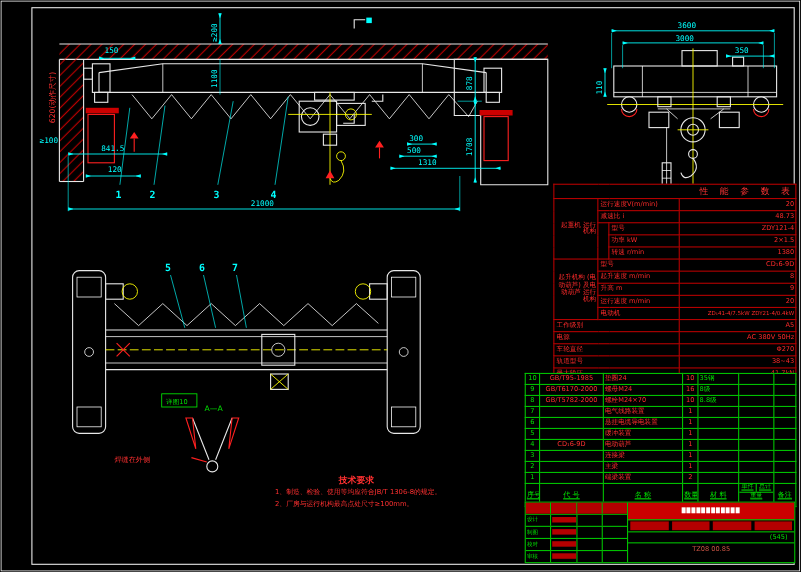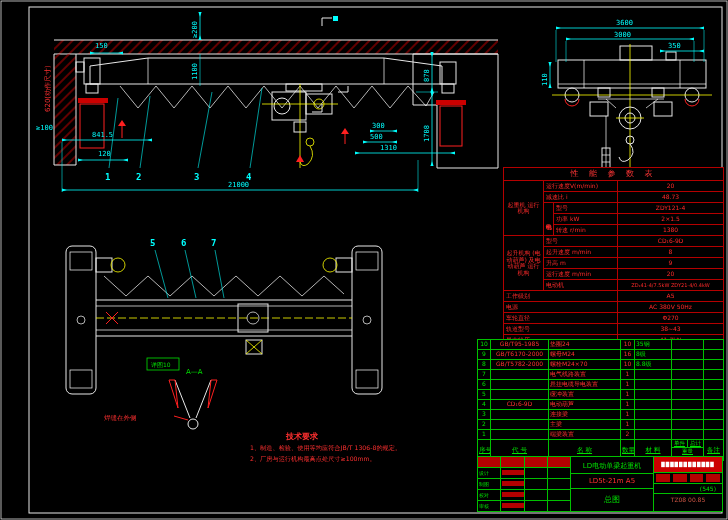--- a/index.html
+++ b/index.html
@@ -16,21 +16,21 @@
   .lead{stroke:#00ffff;stroke-width:.6;}
   .dimtext{fill:#00ffff;font:7px "DejaVu Sans Mono",monospace;}
   .balloon{fill:#00ffff;font:bold 9px "DejaVu Sans Mono",monospace;}
   .redtext{fill:#ff3030;font:7px "DejaVu Sans",sans-serif;}
   .greentext{fill:#00e000;font:7px "DejaVu Sans",sans-serif;}
 
   
   .pt{position:absolute;left:503px;top:167px;width:220px;border-collapse:collapse;
       table-layout:fixed;background:#000;}
   .pt td{border:1px solid #b40000;color:#ff2a2a;font-size:6px;line-height:6.5px;
-         padding:0 1px;height:10px;overflow:hidden;text-align:center;}
+         padding:0 1px;height:10px;overflow:hidden;text-align:right;}
   .pt .t{font-size:8px;letter-spacing:4px;height:12px;color:#ff3535;}
   .pt .g{font-size:6px;}
   .pt .m{writing-mode:vertical-rl;text-orientation:upright;font-size:6px;padding:0;}
   .pt .l{text-align:left;padding-left:2px;}
 
   
   .bom{position:absolute;left:477px;top:339px;width:246px;border-collapse:collapse;
        table-layout:fixed;background:#000;}
   .bom td{border:1px solid #00c000;font-size:6px;line-height:6.5px;height:9px;
           padding:0 1px;overflow:hidden;white-space:nowrap;}
@@ -68,21 +68,21 @@
   .tb-co{height:15px;background:#cc0000;color:#ffffff;font-size:4.5px;line-height:15px;
          text-align:center;letter-spacing:1px;overflow:hidden;border-bottom:1px solid #00c000;}
   .tb-bar{height:8px;display:flex;gap:3px;padding:1px 2px;border-bottom:1px solid #00c000;}
   .tb-bar span{flex:1;background:#b40000;}
   .tb-qty{height:9px;color:#00e000;font-size:6px;text-align:right;padding-right:6px;
           line-height:9px;border-bottom:1px solid #00c000;}
   .tb-doc{flex:1;color:#cc5544;font-size:6px;text-align:center;line-height:12px;}
 
   
   .notes{position:absolute;left:250px;top:431px;width:218px;color:#ff3030;}
-  .notes .nt{font-size:8px;font-weight:bold;margin-left:36px;}
+  .notes .nt{font-size:8px;font-weight:bold;margin-left:58px;}
   .notes .ni{font-size:6.2px;line-height:11px;white-space:nowrap;}
 </style>
 </head>
 <body>
 
 <div id="canvas">
 
 <svg width="728" height="520" viewBox="0 0 728 520">
   <defs>
     <pattern id="hz" patternUnits="userSpaceOnUse" width="7" height="7" patternTransform="rotate(45)">
@@ -541,25 +541,20 @@
         </div>
     <div class="sigrow">
           <div>审核</div>
           <div>
             <div class="smear"></div>
           </div>
           <div></div>
           <div></div>
         </div>
   </div>
-  <div class="tb-mid">
-    <div class="tb-prod">LD电动单梁起重机</div>
-    <div class="tb-model">LD5t-21m A5</div>
-    <div class="tb-sheet">总图</div>
-  </div>
   <div class="tb-right">
     <div class="tb-co">████████████</div>
     <div class="tb-bar">
           <span></span>
           <span></span>
           <span></span>
           <span></span>
         </div>
     <div class="tb-qty">(545)</div>
     <div class="tb-doc">TZ08 00.85</div>

